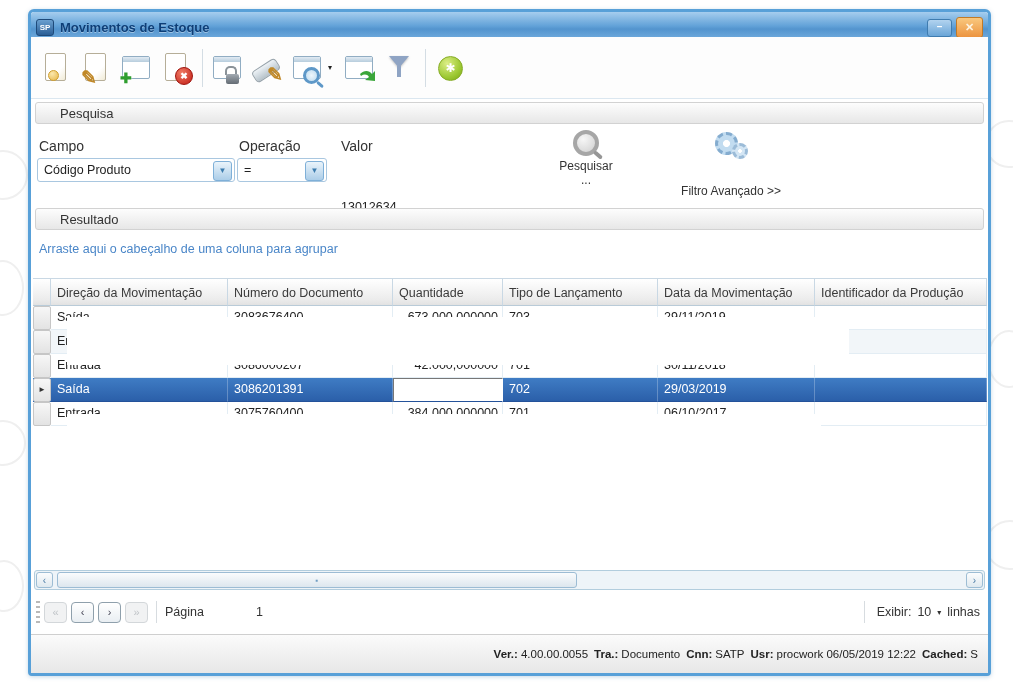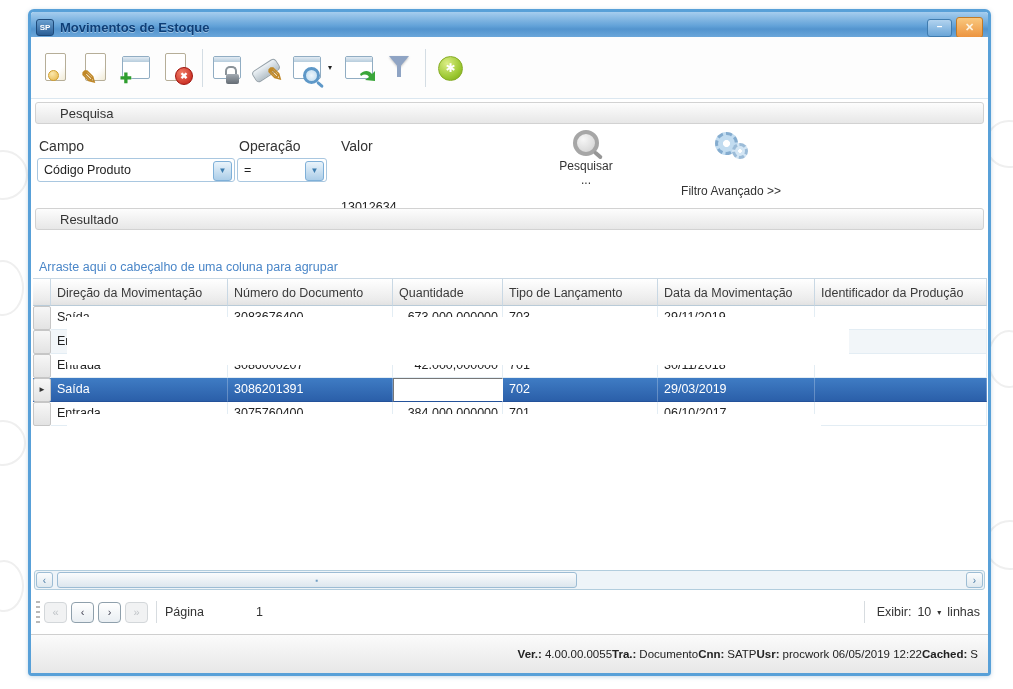--- a/index.html
+++ b/index.html
@@ -116,21 +116,21 @@
   .pmag{width:18px;height:18px;border:4px solid #a6a6a6;border-radius:50%;
     background:radial-gradient(circle at 35% 30%,#f6f6f6,#cfcfcf);margin:0 auto;}
   .pmag-handle{width:10px;height:4px;background:#969696;border-radius:2px;
     transform:rotate(40deg);margin:-3px auto 2px 62px;}
   .filtro-btn{position:absolute;width:180px;text-align:center;font-size:12px;color:#333;cursor:pointer;}
   .gear-big{width:17px;height:17px;border:3px dashed #84accf;border-radius:50%;
     background:radial-gradient(#fff 26%,#c2dcf0 32%);display:inline-block;}
   .gear-small{width:10px;height:10px;border:3px dashed #9cbcd8;border-radius:50%;
     background:radial-gradient(#fff 22%,#d4e6f4 30%);display:inline-block;margin-left:-6px;margin-bottom:-4px;}
 
-  .group-hint{position:absolute;left:8px;font-size:12.5px;color:#4a86c8;margin-top:18px;}
+  .group-hint{position:absolute;left:8px;font-size:12.5px;color:#4a86c8;}
 
   
   .grid{position:absolute;left:2px;width:954px;}
   .ghr{display:flex;}
   .gh{
     background:linear-gradient(#ffffff,#ececec 78%,#e2e2e2);
     border-top:1px solid #c9d8e4;border-right:1px solid #c9d8e4;border-bottom:1px solid #b9cbd8;
     box-sizing:border-box;height:28px;font-size:12.5px;color:#3a3a3a;
     padding:7px 4px 0 6px;overflow:hidden;white-space:nowrap;
   }
@@ -183,21 +183,21 @@
   .pg-label{margin-right:52px;}
   .exibir{margin-left:auto;display:flex;align-items:center;gap:6px;padding-right:8px;}
   .exibir .sep{width:1px;height:22px;background:#d7dce0;margin-right:6px;}
   .caret-sm{font-size:8px;color:#333;}
   .statusbar{
     position:absolute;left:0;right:0;bottom:0;height:38px;
     background:linear-gradient(#fbfbfb,#e7e7e7);border-top:1px solid #cfcfcf;
     display:flex;align-items:center;justify-content:flex-end;
     font-size:11.5px;color:#222;padding-right:10px;
   }
-  .st-item{white-space:nowrap;}
+  .st-item{margin-left:6px;white-space:nowrap;}
   .st-item b{margin-right:3px;}
 </style>
 </head>
 <body>
 
 <div class="wm" style="left:-22px;top:150px;width:46px;height:46px;"></div>
 <div class="wm" style="left:-18px;top:260px;width:38px;height:52px;"></div>
 <div class="wm" style="left:-20px;top:420px;width:42px;height:42px;"></div>
 <div class="wm" style="left:-16px;top:560px;width:36px;height:48px;"></div>
 <div class="wm" style="right:-20px;top:120px;width:44px;height:44px;"></div>

